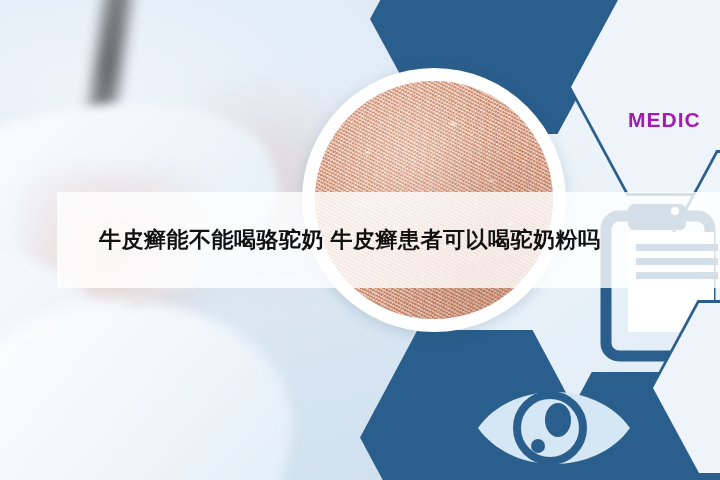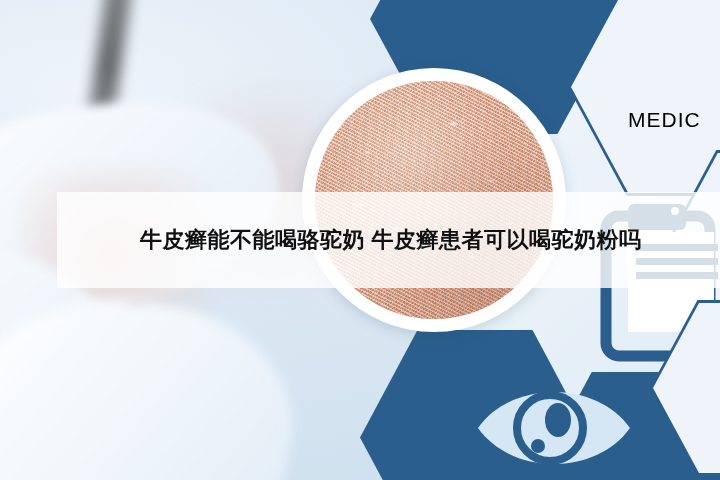--- a/index.html
+++ b/index.html
@@ -137,39 +137,39 @@
     background:radial-gradient(circle at 42% 34%, rgba(255,255,255,.22) 0%, rgba(255,255,255,0) 45%),
                radial-gradient(circle at 72% 80%, rgba(150,86,62,.30) 0%, rgba(150,86,62,0) 55%);
   }
 
   
   .title-band {
     position:absolute;
     left:57px; top:192px;
     width:663px; height:96px;
     background:rgba(255,255,255,.80);
-    display:flex; align-items:center;padding-left:41px;
+    display:flex; align-items:center;
   }
   .title-text {
     padding:0 0 0 42px;
     width:100%;
     color:#111111;
     font-size:22px;
     font-weight:bold;
     line-height:36px;
     letter-spacing:.5px;
     white-space:pre-line;
   }
 
   
   .medic-word {
     position:absolute;
-    color:#000000;
+    color:#a21caf;
     font-size:21px;
-    font-weight:normal;
+    font-weight:bold;
     letter-spacing:1px;
     white-space:nowrap;
   }
 </style>
 </head>
 <body>
 
 <div id="stage">
 
   <div class="bg-base"></div>

